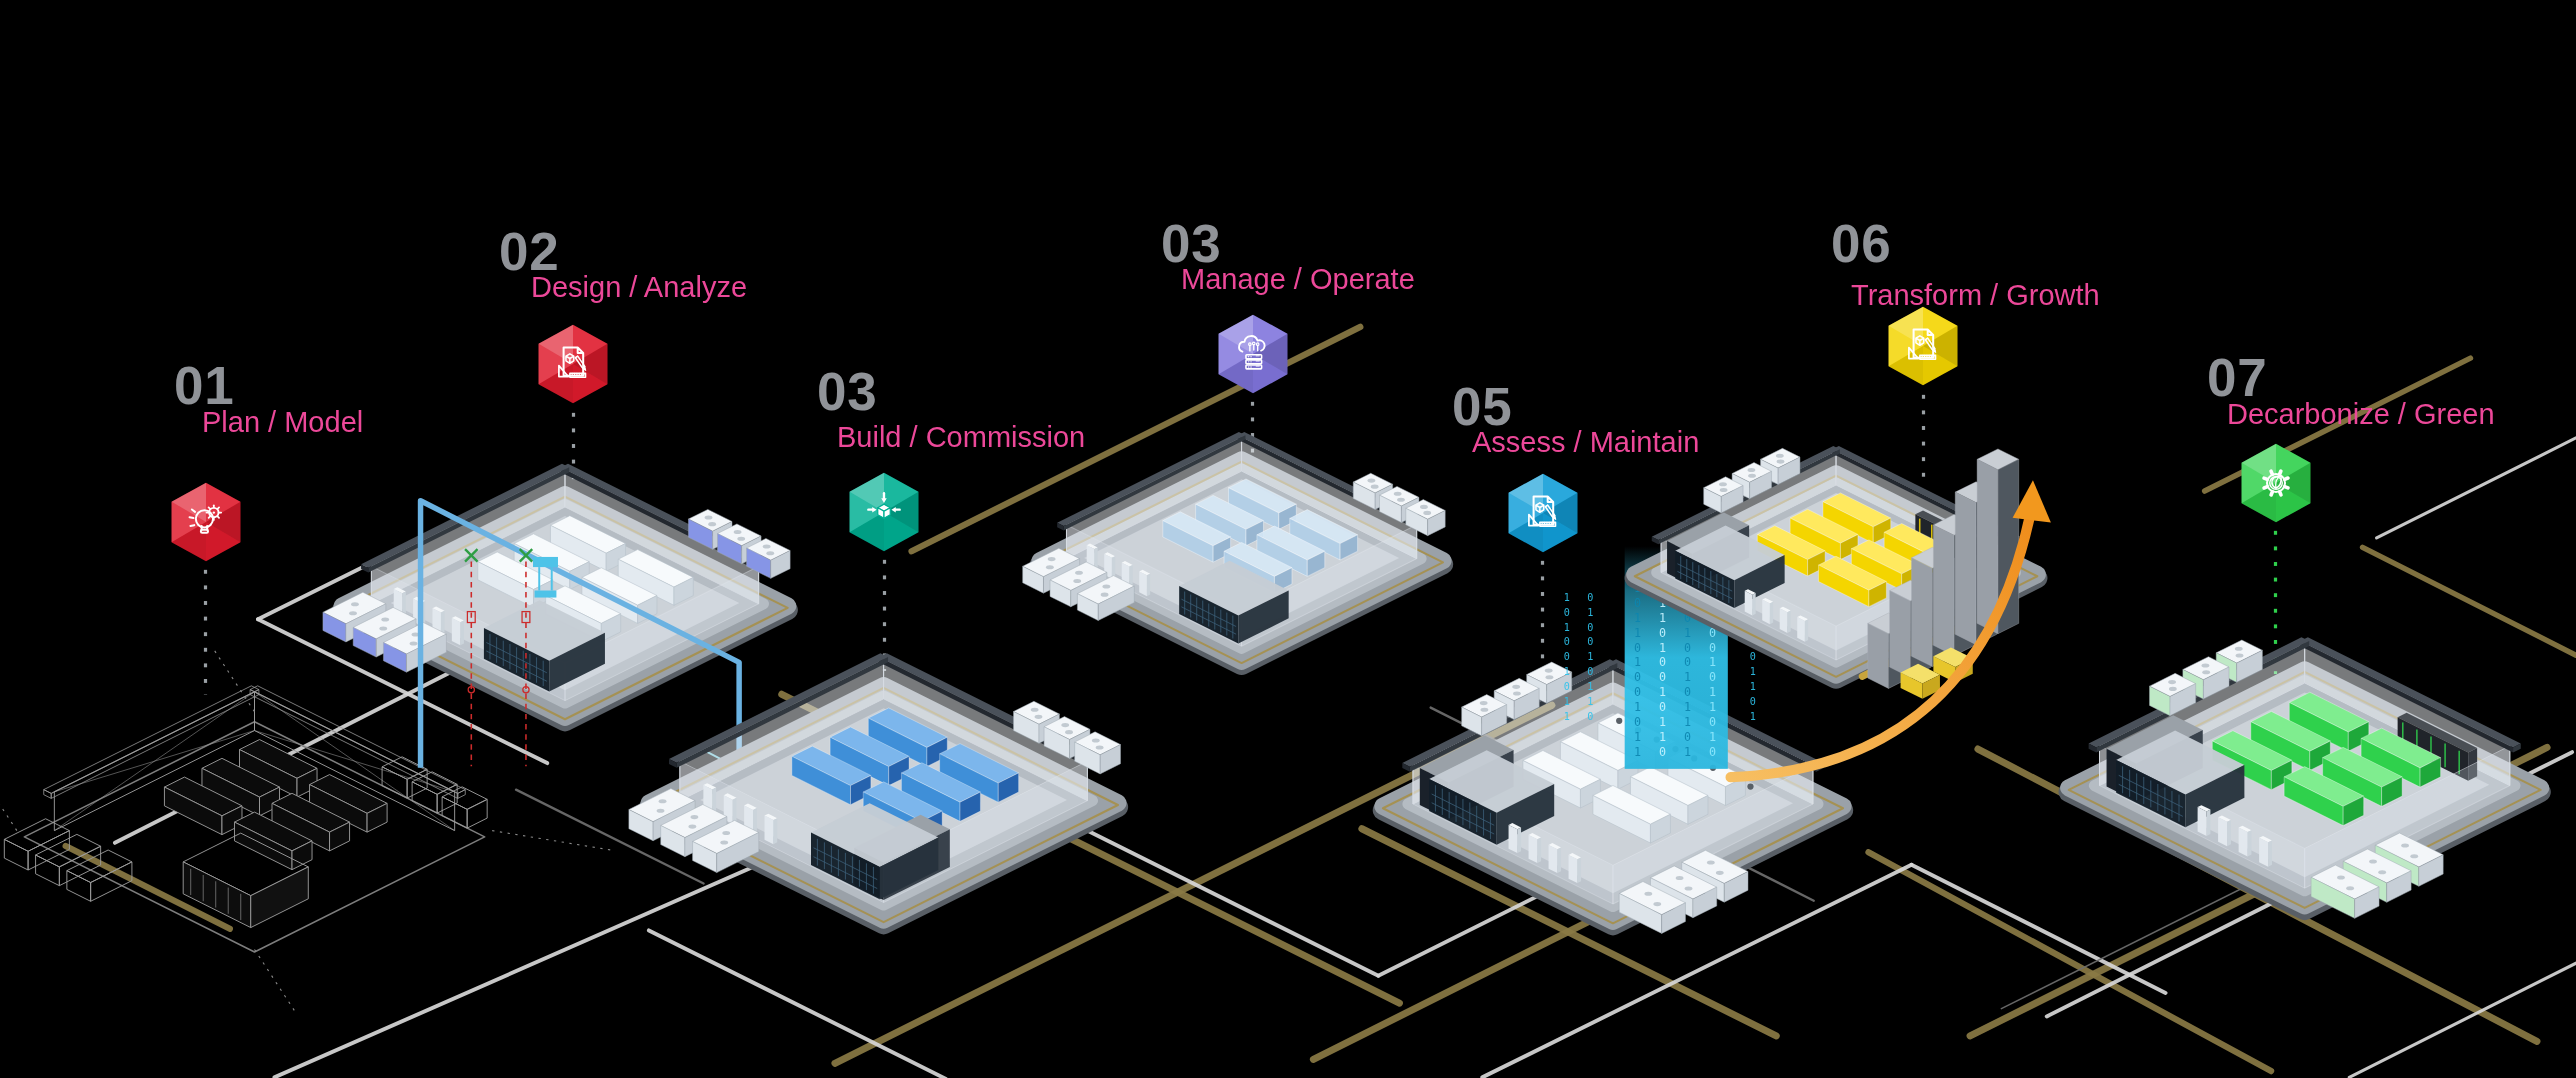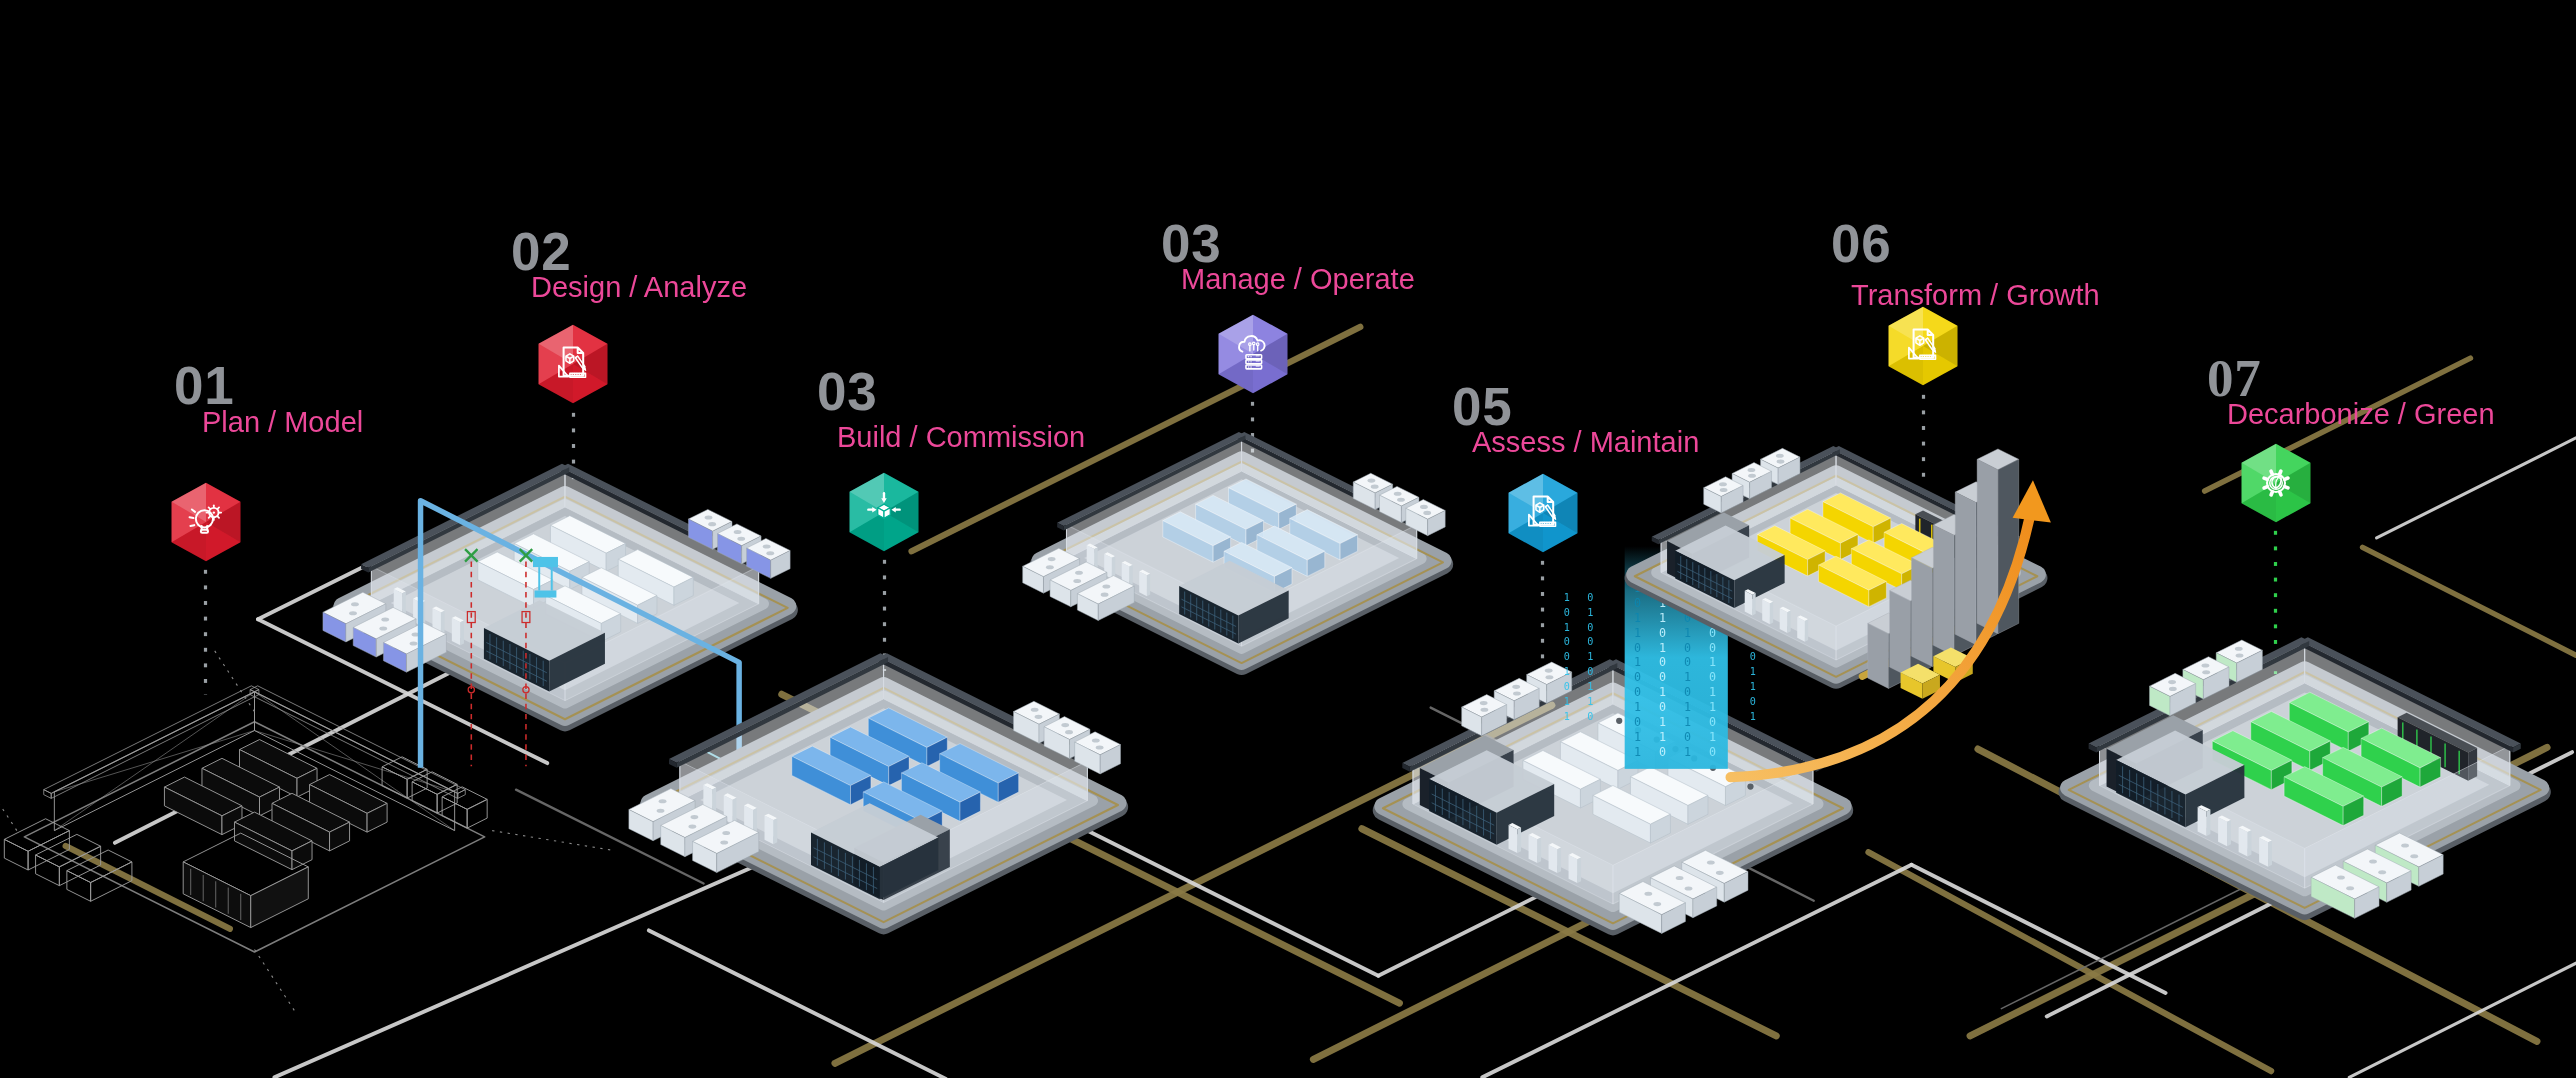--- a/index.html
+++ b/index.html
@@ -135,21 +135,21 @@
       <polygon points="127.80000000000001,232.79999999999995 158.20000000000002,248 105.4,274.4 75,259.2" fill="none" stroke="#9b9b9b" stroke-width="1.2" opacity="1"></polygon>
       <polygon points="75,283.2 105.4,298.4 105.4,274.4 75,259.2" fill="none" stroke="#9b9b9b" stroke-width="1.2" opacity="1"></polygon>
       <polygon points="158.20000000000002,272 105.4,298.4 105.4,274.4 158.20000000000002,248" fill="none" stroke="#9b9b9b" stroke-width="1.2" opacity="1"></polygon>
       <line x1="619" y1="208" x2="775.8" y2="233.6" stroke="#8a8a8a" stroke-width="1.4" stroke-dasharray="3 7"></line>
       <line x1="11" y1="208" x2="-40.19999999999999" y2="129.6" stroke="#8a8a8a" stroke-width="1.4" stroke-dasharray="3 7"></line>
       <line x1="315" y1="360" x2="366.2" y2="438.4" stroke="#8a8a8a" stroke-width="1.4" stroke-dasharray="3 7"></line>
       <line x1="315" y1="56" x2="263.8" y2="-22.400000000000006" stroke="#8a8a8a" stroke-width="1.4" stroke-dasharray="3 7"></line>
     </svg>
 </div>
 <div class="stage-group">
-  <div class="num" id="num1" style="left: 511px; top: 227px;">02</div>
+  <div class="num" id="num1" style="left: 499px; top: 227px;">02</div>
   <div class="lbl" id="lbl1" style="left: 531px; top: 272px;">Design / Analyze</div>
   <svg class="hex" id="hex1" width="94" height="94" viewBox="-60 -60 120 120" style="left: 526px; top: 317px;">
       <polygon points="0,-50 44,-26 44,26 0,50 -44,26 -44,-26" fill="#df1b2d" opacity="1"></polygon>
       <polygon points="0,-50 -44,-26 0,0" fill="#fff" opacity="0.32"></polygon>
       <polygon points="-44,-26 -44,26 0,0" fill="#fff" opacity="0.16"></polygon>
       <polygon points="0,-50 44,-26 0,0" fill="#fff" opacity="0.1"></polygon>
       <polygon points="44,-26 44,26 0,0" fill="#000" opacity="0.16"></polygon>
       <polygon points="44,26 0,50 0,0" fill="#000" opacity="0.06"></polygon>
       <polygon points="-44,26 0,50 0,0" fill="#000" opacity="0.1"></polygon>
       <g transform="translate(-30,-30)" stroke="#fff" stroke-width="2.6" fill="none" stroke-linecap="round" stroke-linejoin="round">
@@ -806,21 +806,21 @@
         <linearGradient id="agrad" x1="0" y1="1" x2="1" y2="0">
           <stop offset="0%" stop-color="#f7bf62"></stop>
           <stop offset="100%" stop-color="#ef8c1a"></stop>
         </linearGradient>
       </defs>
       <path d="M135,438 C330,430 470,330 519,100" fill="none" stroke="url(#agrad)" stroke-width="13" stroke-linecap="round"></path>
       <path d="M522,58 L545,112 L496,106 Z" fill="#f2981e"></path>
     </svg>
 </div>
 <div class="stage-group">
-  <div class="num" id="num6" style="left: 2207px; top: 353px; font-family: Liberation Serif, serif;">07</div>
+  <div class="num" id="num6" style="left: 2207px; top: 353px;">07</div>
   <div class="lbl" id="lbl6" style="left: 2227px; top: 399px; text-align: right;">Decarbonize / Green</div>
   <svg class="hex" id="hex6" width="94" height="94" viewBox="-60 -60 120 120" style="left: 2229px; top: 436px;">
       <polygon points="0,-50 44,-26 44,26 0,50 -44,26 -44,-26" fill="#2fd14c" opacity="1"></polygon>
       <polygon points="0,-50 -44,-26 0,0" fill="#fff" opacity="0.32"></polygon>
       <polygon points="-44,-26 -44,26 0,0" fill="#fff" opacity="0.16"></polygon>
       <polygon points="0,-50 44,-26 0,0" fill="#fff" opacity="0.1"></polygon>
       <polygon points="44,-26 44,26 0,0" fill="#000" opacity="0.16"></polygon>
       <polygon points="44,26 0,50 0,0" fill="#000" opacity="0.06"></polygon>
       <polygon points="-44,26 0,50 0,0" fill="#000" opacity="0.1"></polygon>
       <g transform="translate(-30,-30)" stroke="#fff" stroke-width="2.6" fill="none" stroke-linecap="round" stroke-linejoin="round">

